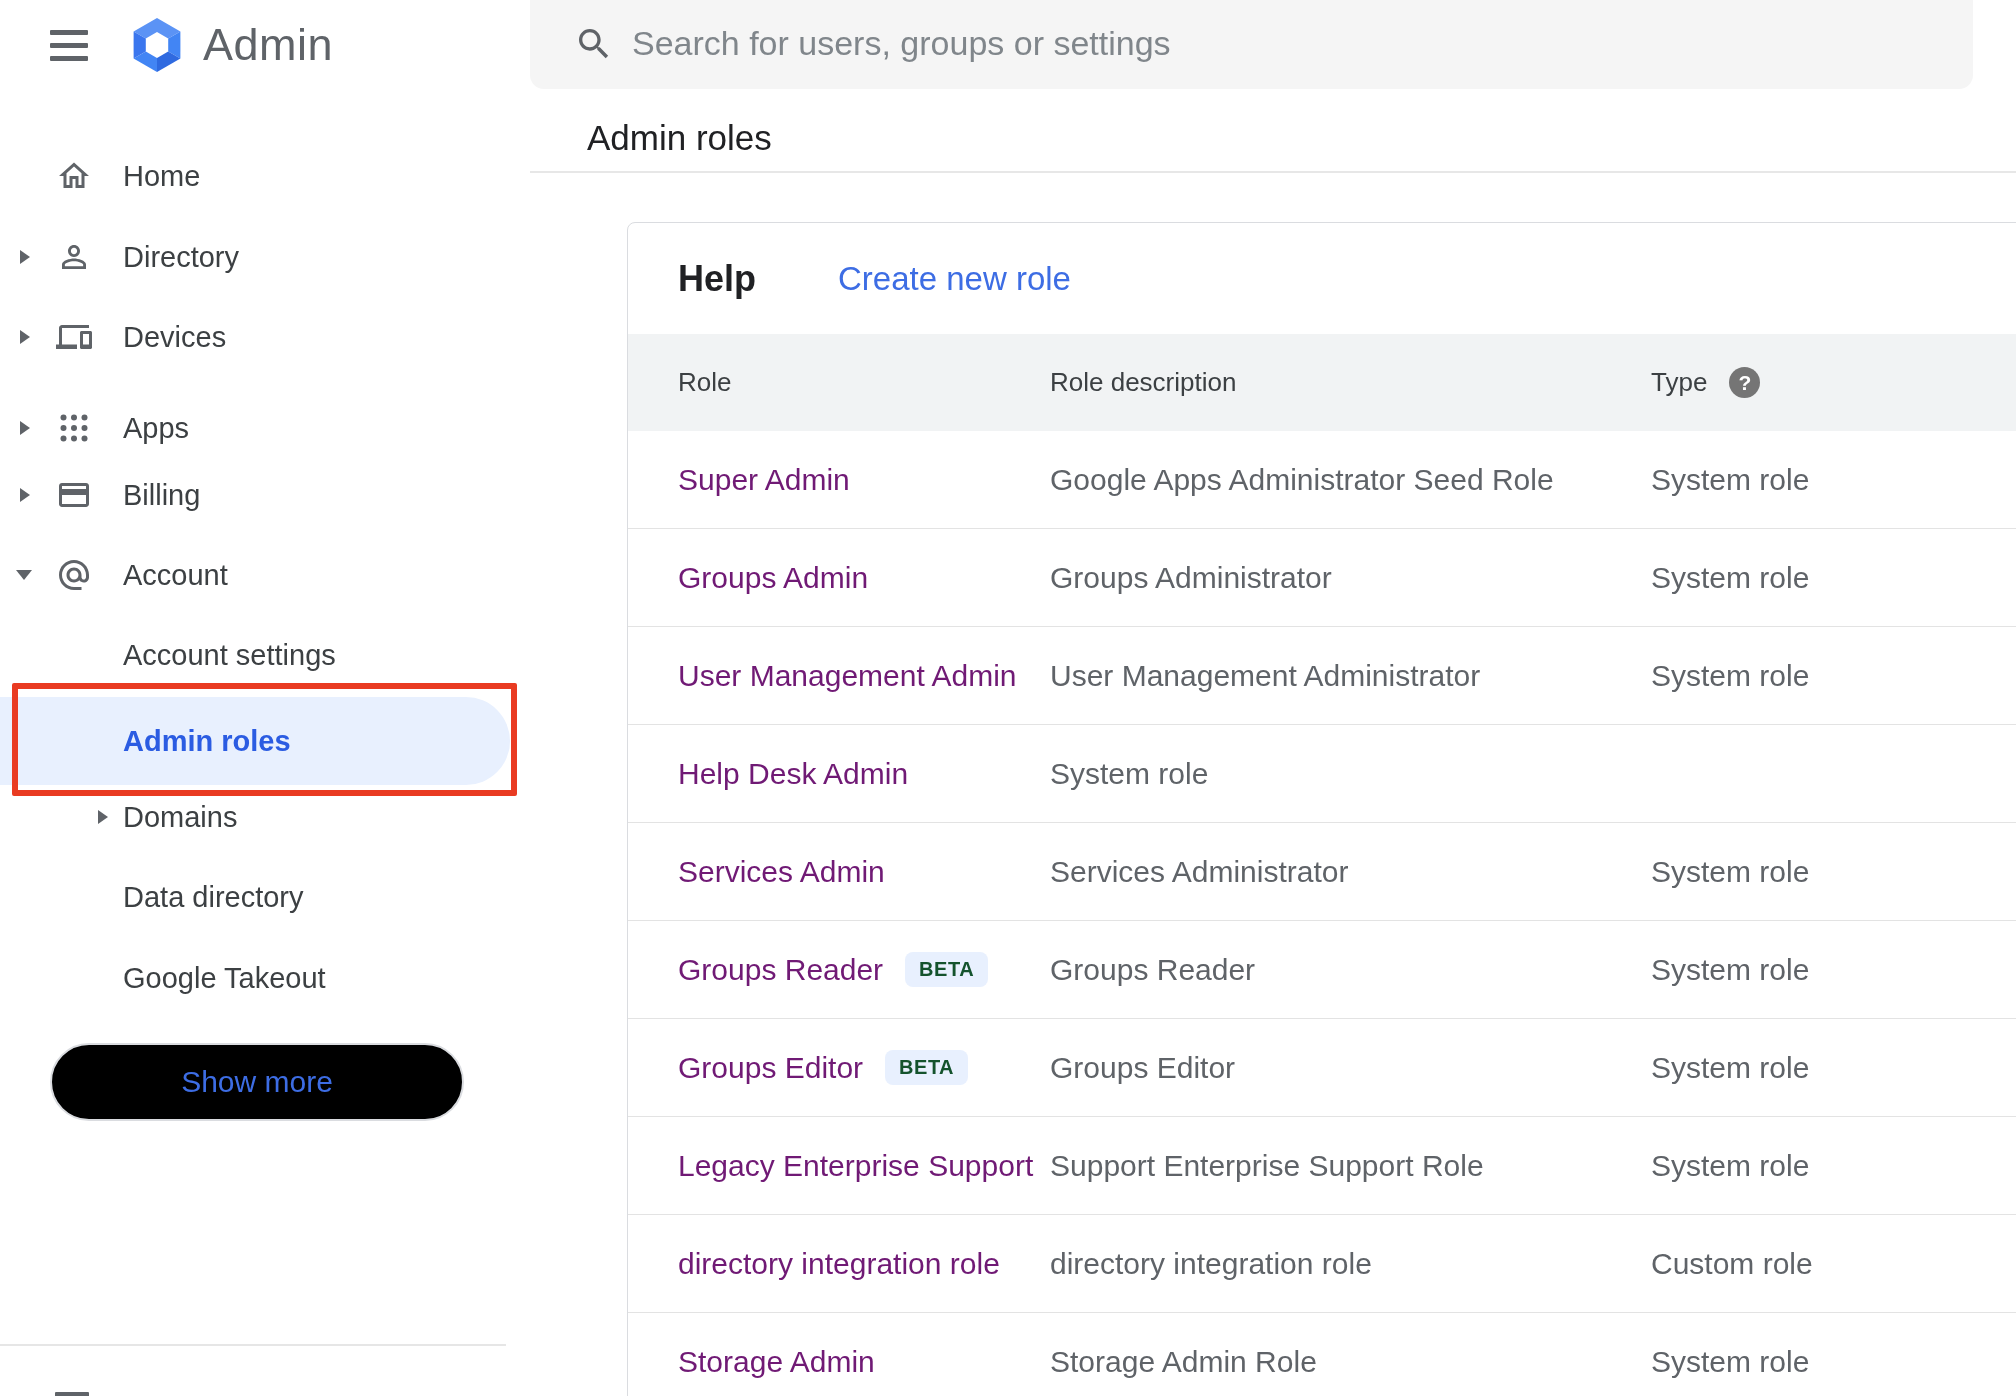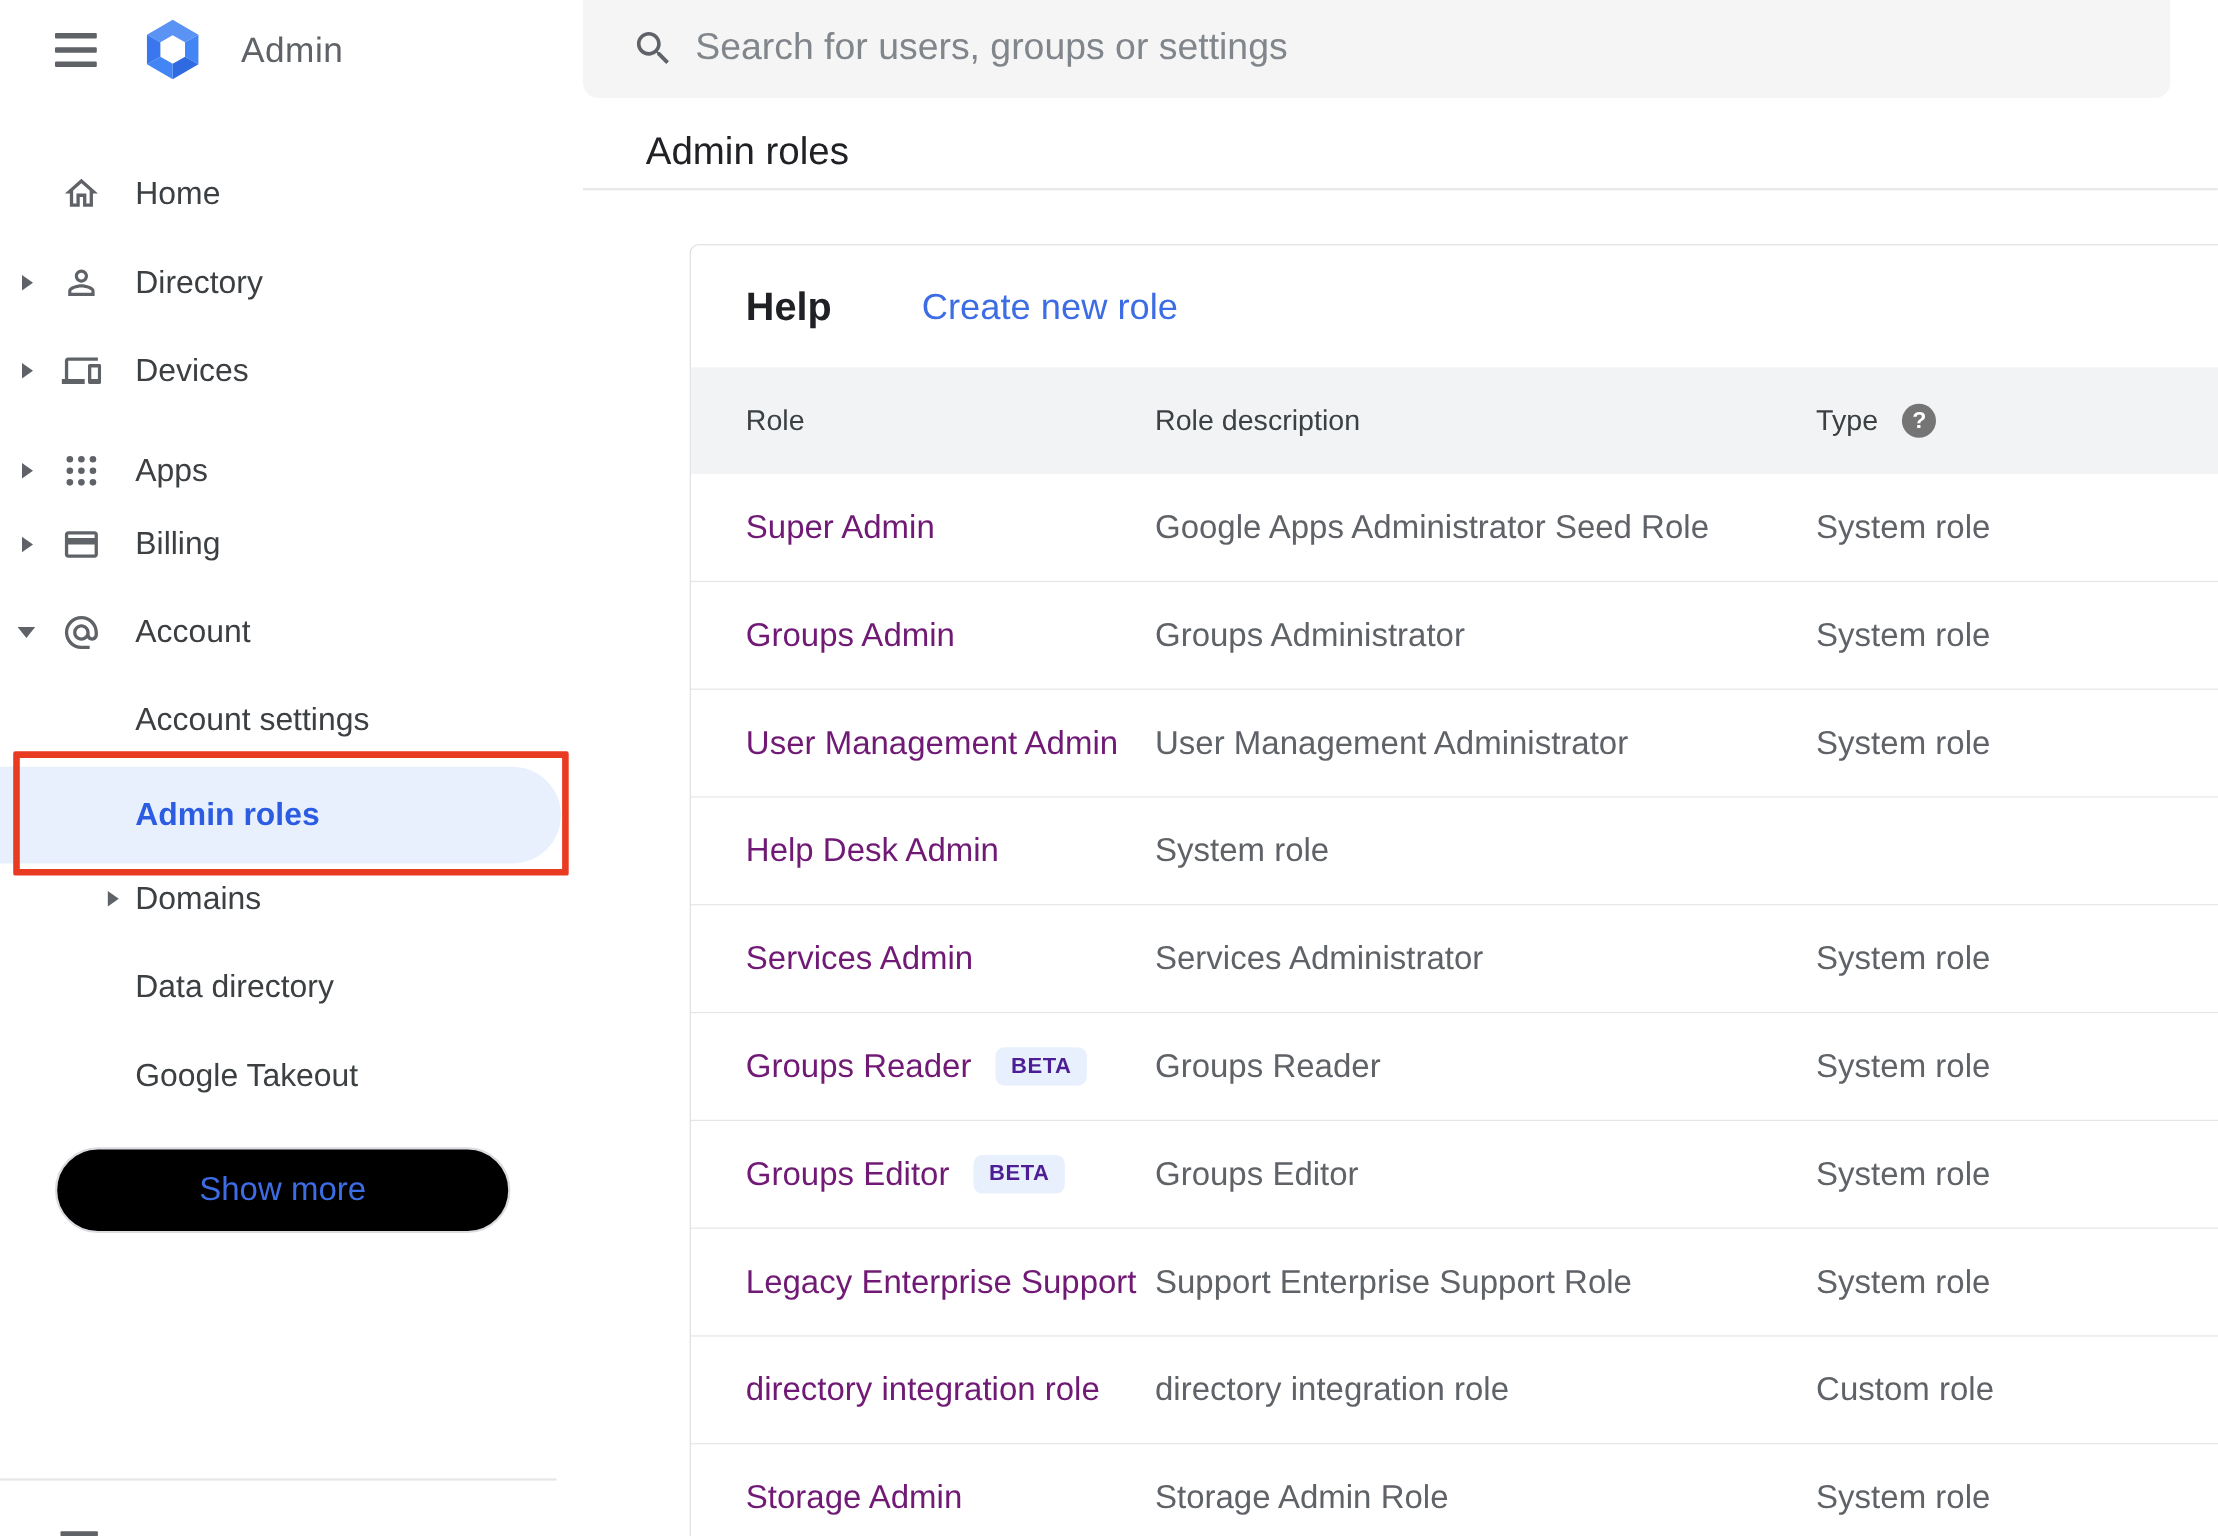--- a/index.html
+++ b/index.html
@@ -14,21 +14,21 @@
 
   
   #hamburger { left: 48px; top: 24px; width: 42px; height: 40px; cursor: pointer; }
   #hamburger .bar { position: absolute; left: 2px; width: 38px; height: 5px; background: #5f6368; border-radius: 1px; }
   #hamburger .bar:nth-child(1) { top: 6px; }
   #hamburger .bar:nth-child(2) { top: 19px; }
   #hamburger .bar:nth-child(3) { top: 32px; }
 
   #logo { left: 128px; top: 16px; height: 58px; display: flex; align-items: center; }
   #logo svg { width: 58px; height: 58px; }
-  #logo .logo-text { margin-left: 33px; font-size: 32px; color: #5f6368; letter-spacing: 0.5px; }
+  #logo .logo-text { margin-left: 17px; font-size: 45px; color: #5f6368; letter-spacing: 0.5px; }
 
   #searchbar {
     left: 530px; top: -14px; width: 1443px; height: 103px;
     background: #f5f5f5; border-radius: 14px;
     display: flex; align-items: center;
   }
   #searchbar .search-icon { margin-left: 44px; margin-top: 12px; width: 40px; height: 40px; }
   #searchbar input {
     margin-left: 16px; margin-top: 12px; border: none; outline: none; background: transparent;
     font-family: inherit; font-size: 34px; color: #3c4043; width: 1200px;
@@ -106,21 +106,21 @@
 
   .role-row {
     height: 97px; border-bottom: 1px solid #e3e3e3;
     display: flex; align-items: center; padding-left: 50px;
     font-size: 30px;
   }
   .role-row .col-role { display: flex; align-items: center; }
   .role-link { color: #701a75; cursor: pointer; white-space: nowrap; }
   .beta-badge {
     margin-left: 22px; padding: 6px 14px; border-radius: 8px;
-    background: #e8f0fe; color: #4c1d95;
+    background: #e8f0fe; color: #14532d;
     font-size: 20px; font-weight: 700; letter-spacing: 0.5px;
   }
   .role-desc, .role-type { color: #5f6368; }
 </style>
 </head>
 <body>
 
 <div id="hamburger" class="abs">
   <div class="bar"></div>
   <div class="bar"></div>

